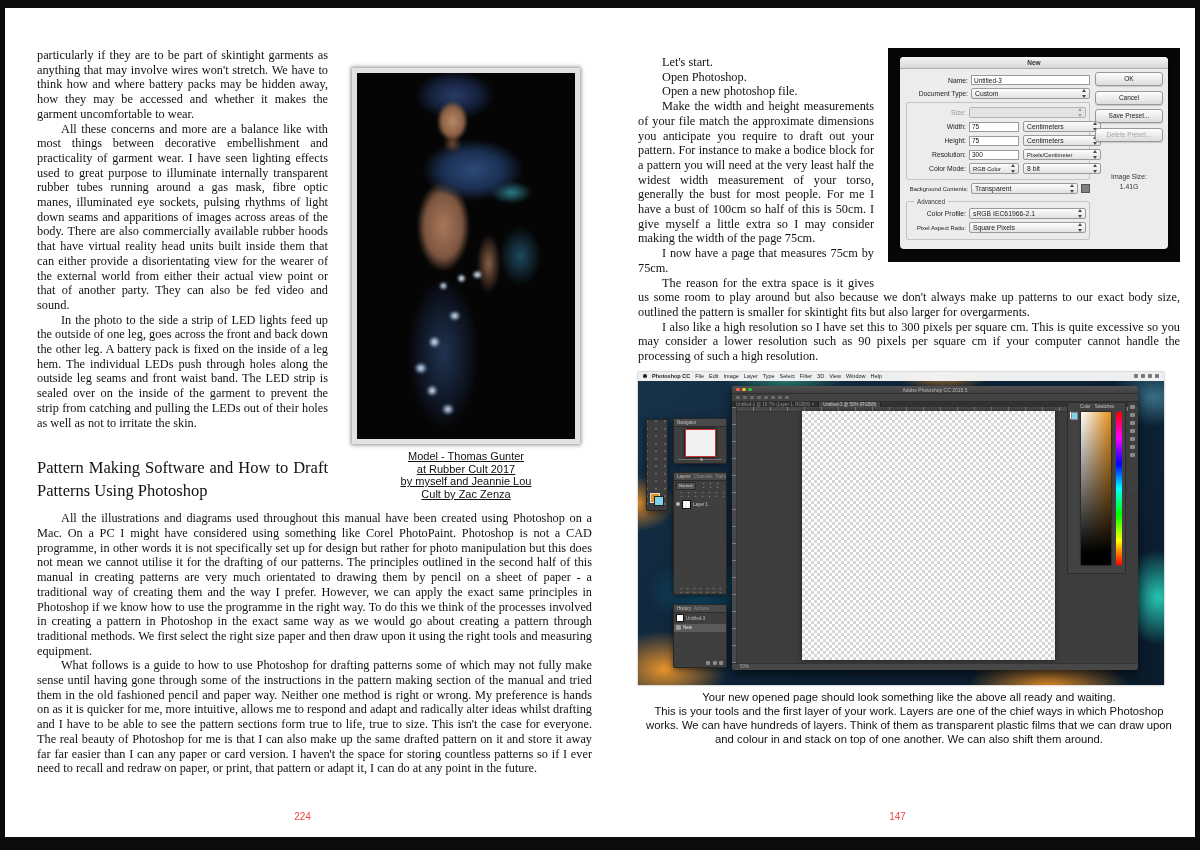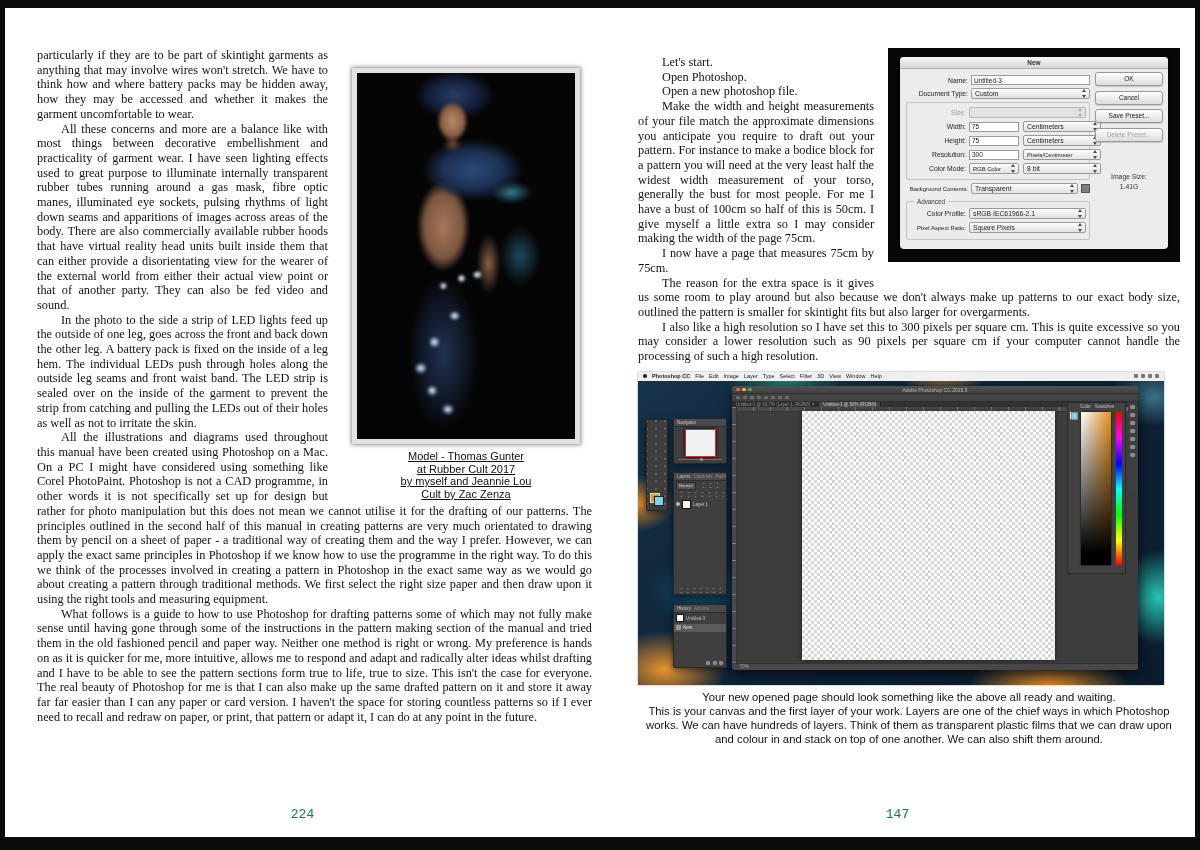--- a/index.html
+++ b/index.html
@@ -4,21 +4,21 @@
 <style>
   html,body{margin:0;padding:0;}
   body{width:1200px;height:850px;position:relative;background:#0b0b0b;font-family:"Liberation Serif",serif;color:#111;}
   .spread{position:absolute;left:5px;top:8px;width:1190px;height:829px;background:#ffffff;}
   .page{position:absolute;top:0;height:100%;box-sizing:border-box;}
   .page-left{left:0;width:595px;padding:40px 8px 0 32px;}
   .page-right{left:595px;width:595px;padding:47px 15px 0 38px;}
   .body-text{font-size:12.3px;line-height:14.7px;text-align:justify;margin:0;}
   .indent{text-indent:24px;}
   .section-heading{font-size:16.5px;line-height:23px;font-weight:normal;margin:26px 0 9px 0;text-align:justify;}
-  .page-num{position:absolute;bottom:15px;left:0;right:0;text-align:center;font-family:Liberation Mono, monospace;font-size:13px;color:#15803d;}
+  .page-num{position:absolute;bottom:15px;left:0;right:0;text-align:center;font-family:Liberation Sans, sans-serif;font-size:10px;color:#ef4444;}
 
   
   .photo-fig{float:right;width:252px;margin:20px 0 2px 12px;}
   .model-photo{width:218px;height:366px;margin:0 auto;position:relative;background:#050505;border:5px solid #e2e2e2;box-shadow:0 0 4px 1px rgba(0,0,0,.45), inset 0 0 14px #000;overflow:hidden;}
   .photo-art{position:absolute;inset:-4px;filter:blur(1.2px);background:
     radial-gradient(6px 6px at 48% 56%, #ffffff, rgba(200,225,255,.6) 45%, rgba(120,160,220,0) 75%),
     radial-gradient(7px 6px at 55% 55%, #ffffff, rgba(200,225,255,.55) 45%, rgba(120,160,220,0) 75%),
     radial-gradient(6px 6px at 40% 58%, #f4faff, rgba(190,215,255,.5) 45%, rgba(120,160,220,0) 75%),
     radial-gradient(8px 7px at 45% 66%, #ffffff, rgba(190,220,255,.55) 40%, rgba(110,150,210,0) 75%),
     radial-gradient(8px 8px at 36% 73%, #ffffff, rgba(190,220,255,.55) 40%, rgba(110,150,210,0) 75%),
@@ -154,20 +154,21 @@
         <div>at Rubber Cult 2017</div>
         <div>by myself and Jeannie Lou</div>
         <div>Cult by Zac Zenza</div>
       </figcaption>
     </figure>
 
     <p class="body-text">particularly if they are to be part of skintight garments as anything that may involve wires won't stretch. We have to think how and where battery packs may be hidden away, how they may be accessed and whether it makes the garment uncomfortable to wear.</p>
     <p class="body-text indent">All these concerns and more are a balance like with most things between decorative embellishment and practicality of garment wear. I have seen lighting effects used to great purpose to illuminate internally transparent rubber tubes running around a gas mask, fibre optic manes, illuminated eye sockets, pulsing rhythms of light down seams and apparitions of images across areas of the body. There are also commercially available rubber hoods that have virtual reality head units built inside them that can either provide a disorientating view for the wearer of the external world from either their actual view point or that of another party. They can also be fed video and sound.</p>
     <p class="body-text indent">In the photo to the side a strip of LED lights feed up the outside of one leg, goes across the front and back down the other leg. A battery pack is fixed on the inside of a leg hem. The individual LEDs push through holes along the outside leg seams and front waist band. The LED strip is sealed over on the inside of the garment to prevent the strip from catching and pulling the LEDs out of their holes as well as not to irritate the skin.</p>
 
+    <h2 class="section-heading">Pattern Making Software and How to Draft Patterns Using Photoshop</h2>
 
     <p class="body-text indent">All the illustrations and diagrams used throughout this manual have been created using Photoshop on a Mac. On a PC I might have considered using something like Corel PhotoPaint. Photoshop is not a CAD programme, in other words it is not specifically set up for design but rather for photo manipulation but this does not mean we cannot utilise it for the drafting of our patterns. The principles outlined in the second half of this manual in creating patterns are very much orientated to drawing them by pencil on a sheet of paper - a traditional way of creating them and the way I prefer. However, we can apply the exact same principles in Photoshop if we know how to use the programme in the right way. To do this we think of the processes involved in creating a pattern in Photoshop in the exact same way as we would go about creating a pattern through traditional methods. We first select the right size paper and then draw upon it using the right tools and measuring equipment.</p>
     <p class="body-text indent">What follows is a guide to how to use Photoshop for drafting patterns some of which may not fully make sense until having gone through some of the instructions in the pattern making section of the manual and tried them in the old fashioned pencil and paper way. Neither one method is right or wrong. My preference is hands on as it is quicker for me, more intuitive, allows me to respond and adapt and radically alter ideas whilst drafting and I have to be able to see the pattern sections form true to life, true to size. This isn't the case for everyone. The real beauty of Photoshop for me is that I can also make up the same drafted pattern on it and store it away far far easier than I can any paper or card version. I haven't the space for storing countless patterns so if I ever need to recall and redraw on paper, or print, that pattern or adapt it, I can do at any point in the future.</p>
 
     <div class="page-num">224</div>
   </div>
 
   <div class="page page-right">
 
     <figure class="dialog-fig" style="margin-block:-7px 14px;margin-inline:14px 0;">
@@ -411,18 +412,18 @@
         </div>
         <div class="h-bottom">
             <span></span>
             <span></span>
             <span></span>
           </div>
       </div>
     </div>
 
     <p class="ps-caption"><span>Your new opened page should look something like the above all ready and waiting.</span><br>
-      <span>This is your canvas and the first layer of your work. Layers are one of the chief ways in which Photoshop works. We can have hundreds of layers. Think of them as transparent plastic films that we can draw upon and colour in and stack on top of one another. We can also shift them around.</span></p>
+      <span>This is your tools and the first layer of your work. Layers are one of the chief ways in which Photoshop works. We can have hundreds of layers. Think of them as transparent plastic films that we can draw upon and colour in and stack on top of one another. We can also shift them around.</span></p>
 
     <div class="page-num">147</div>
   </div>
 
 </div>
 
 </body></html>

